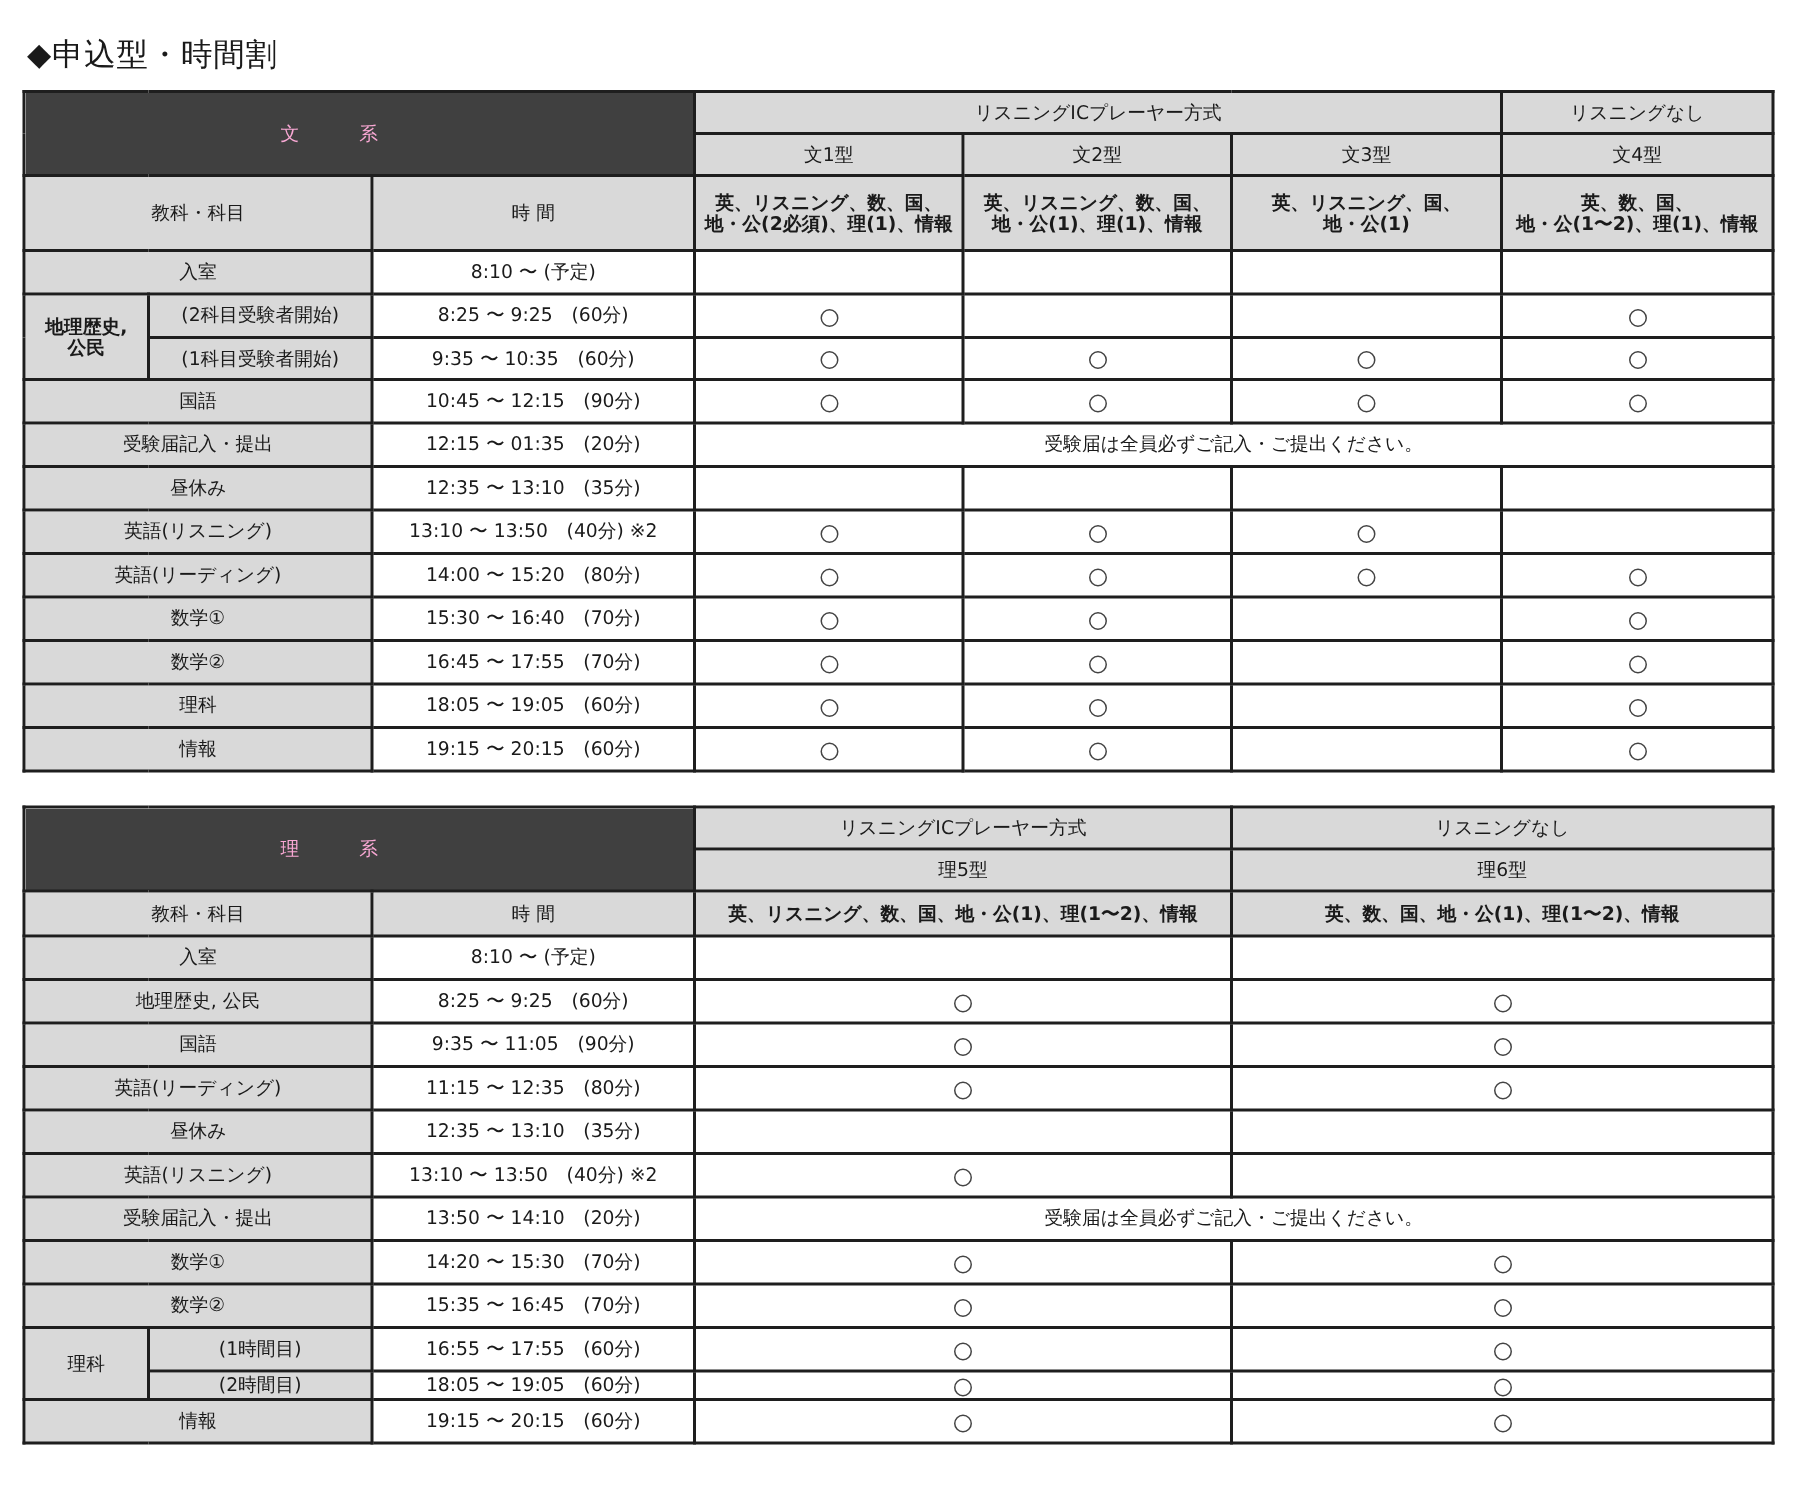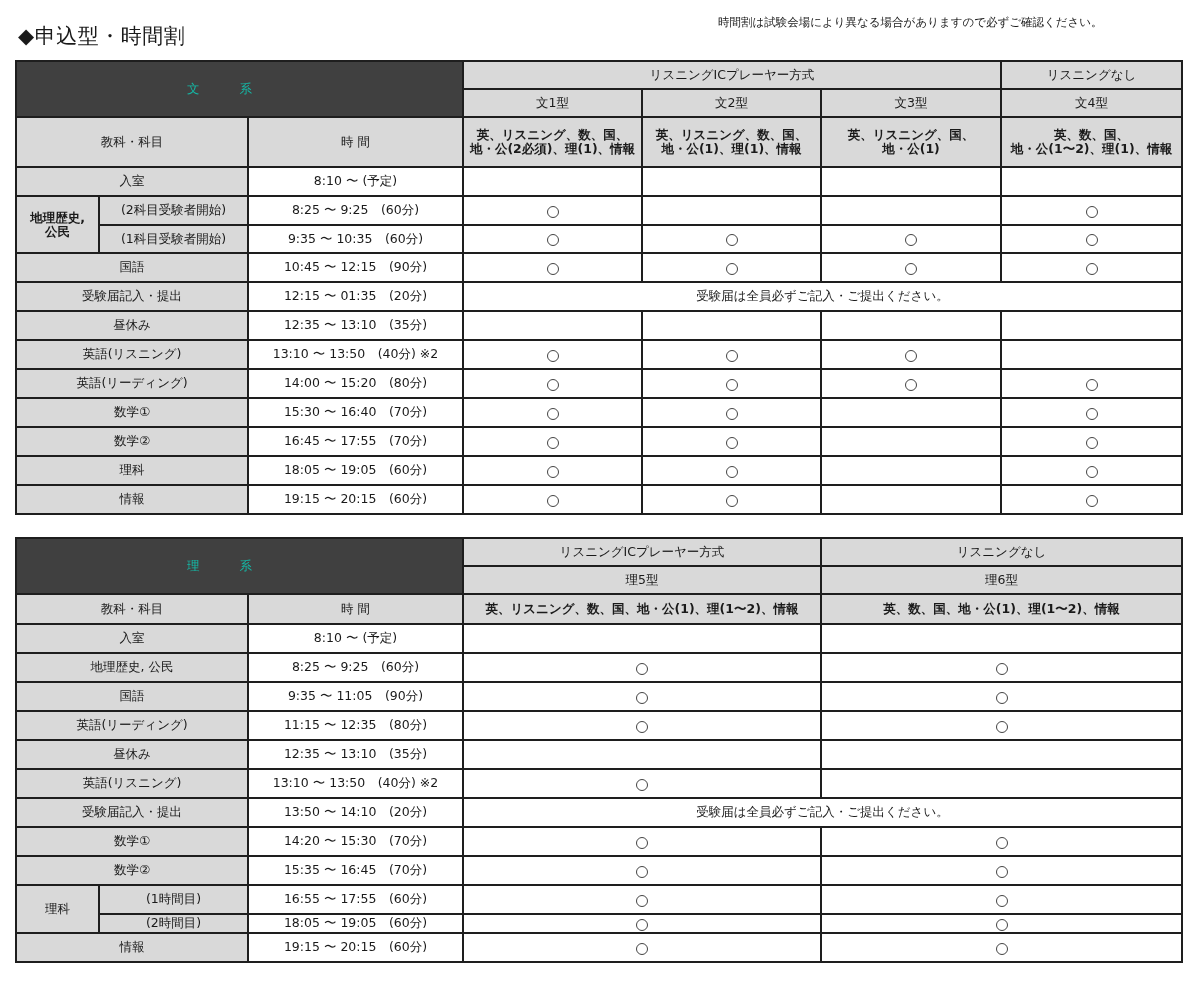--- a/index.html
+++ b/index.html
@@ -3,35 +3,34 @@
 <meta charset="utf-8">
 <style>
   html, body { margin:0; padding:0; background:#ffffff; }
   body { width:1198px; height:998px; position:relative; overflow:hidden;
          font-family:"DejaVu Sans", "Liberation Sans", sans-serif; color:#1a1a1a; }
   .title { position:absolute; left:18px; top:22px; font-size:21px; letter-spacing:0.5px; }
   .notes { position:absolute; left:718px; top:14px; font-size:11.5px; line-height:16px; }
   table.sched { position:absolute; left:15px; border-collapse:collapse; table-layout:fixed; }
   table.sched td { border:2px solid #1e1e1e; padding:0; text-align:center; vertical-align:middle;
                    font-size:12.5px; overflow:hidden; white-space:nowrap; }
-  td.dark { background:#404040; color:#14b8a6; font-size:28px; letter-spacing:40px; padding-left:40px; }
+  td.dark { background:#404040; color:#f9a8d4; font-size:28px; letter-spacing:40px; padding-left:40px; }
   td.gray { background:#d9d9d9; }
   td.white { background:#ffffff; }
   td.time { text-align:left; padding-left:12px; font-size:12.5px; }
   td.small { font-size:11.5px; line-height:14px; white-space:normal;font-weight:bold; }
   .circle { display:inline-block; width:10px; height:10px; border:1.3px solid #444; border-radius:50%; vertical-align:middle; }
   #t1 { top:60px; }
   #t2 { top:537px; }
 </style>
 </head>
 <body>
 
 <div class="title">◆申込型・時間割</div>
 <div class="notes">
-  <div>時間割は試験会場により異なる場合がありますので必ずご確認ください。</div>
 </div>
 
 <table class="sched" id="t1">
   <colgroup>
     <col style="width:83px">
       <col style="width:149px">
       <col style="width:215px">
     <col style="width:179px">
       <col style="width:179px">
       <col style="width:180px">

